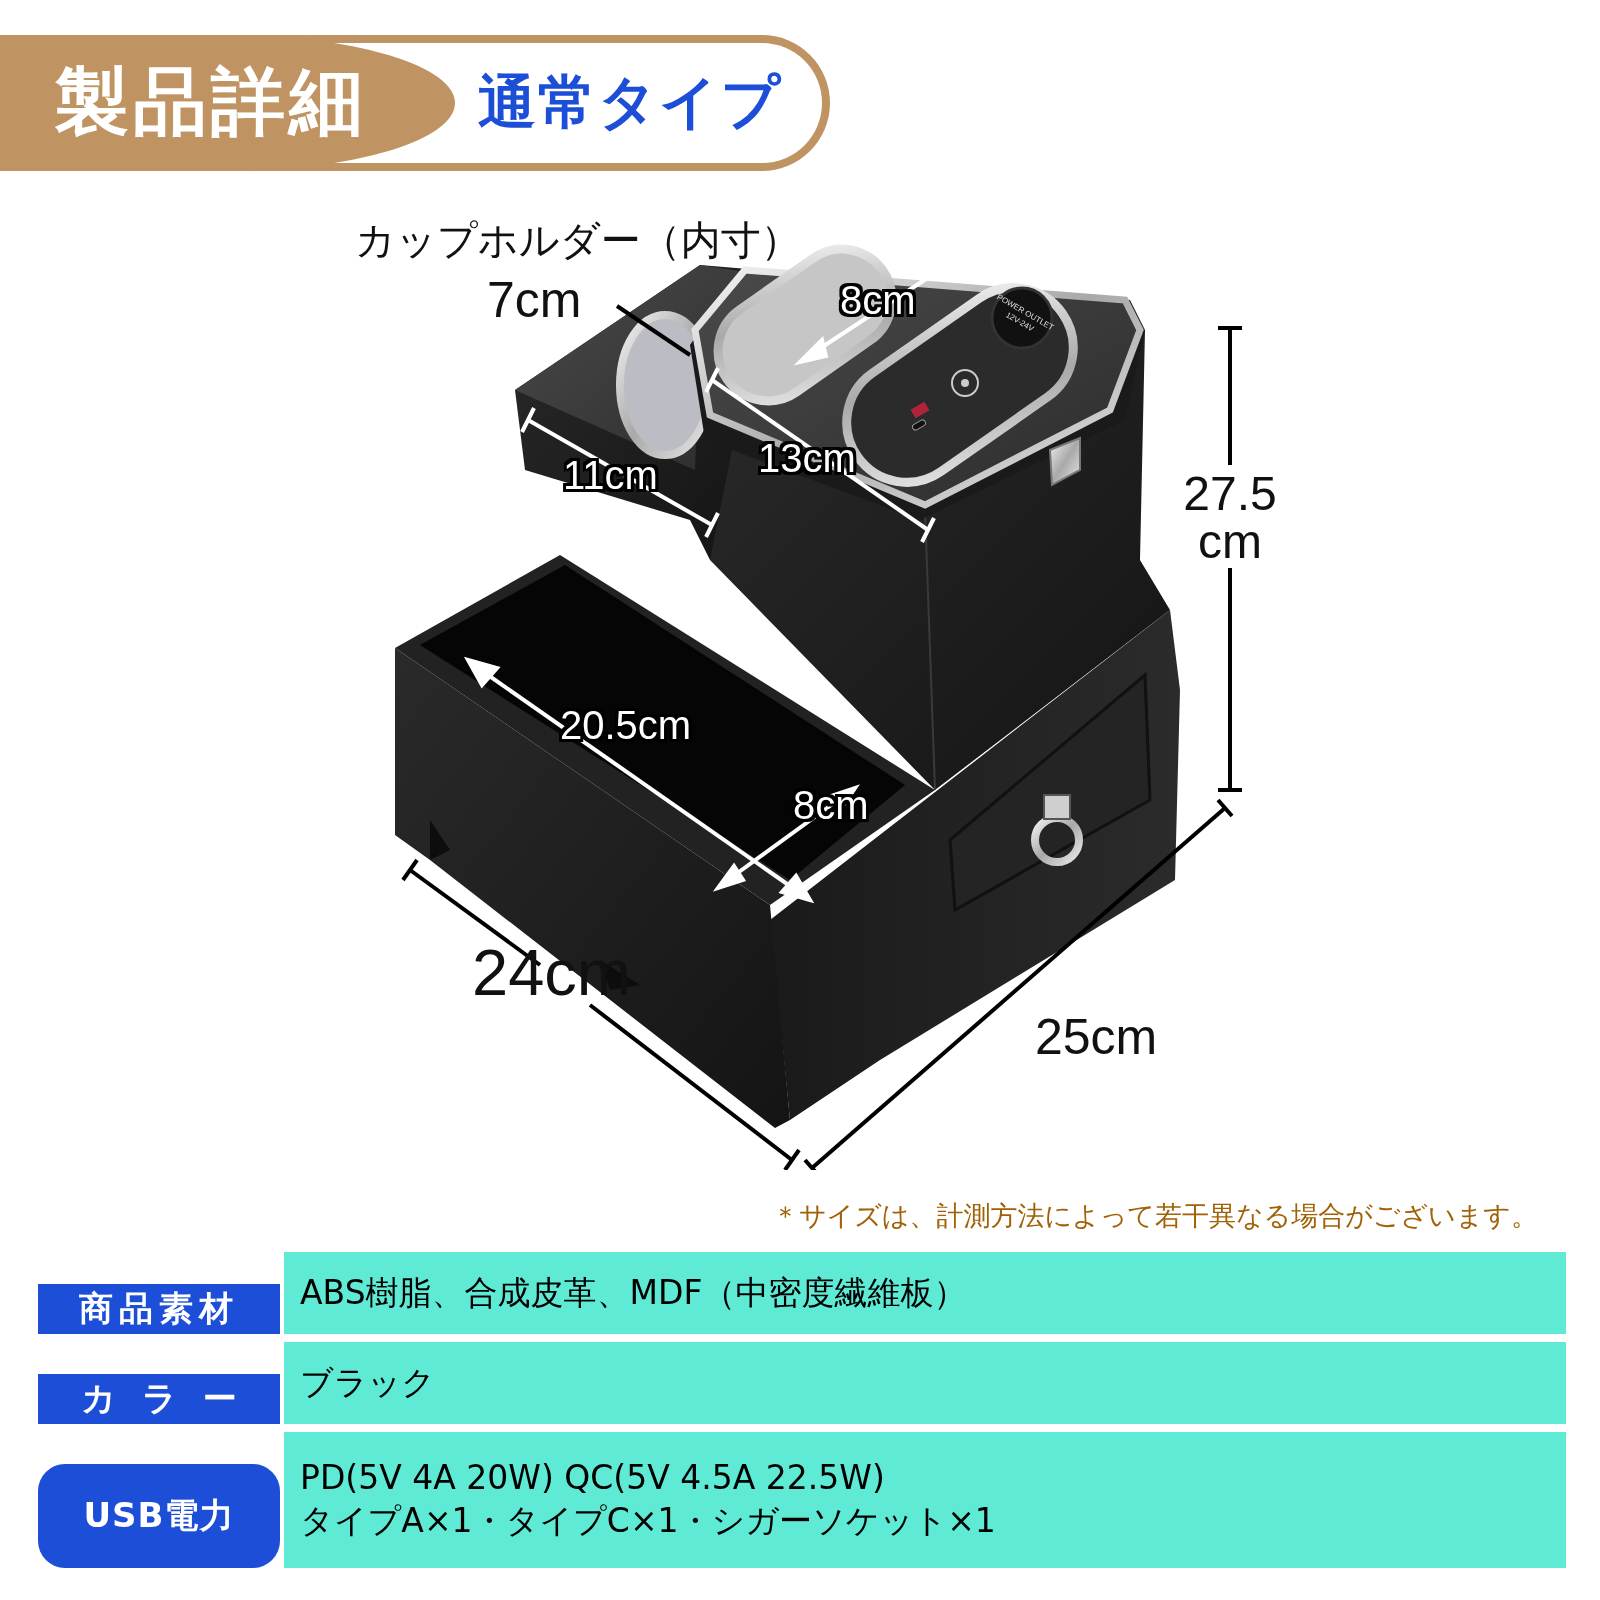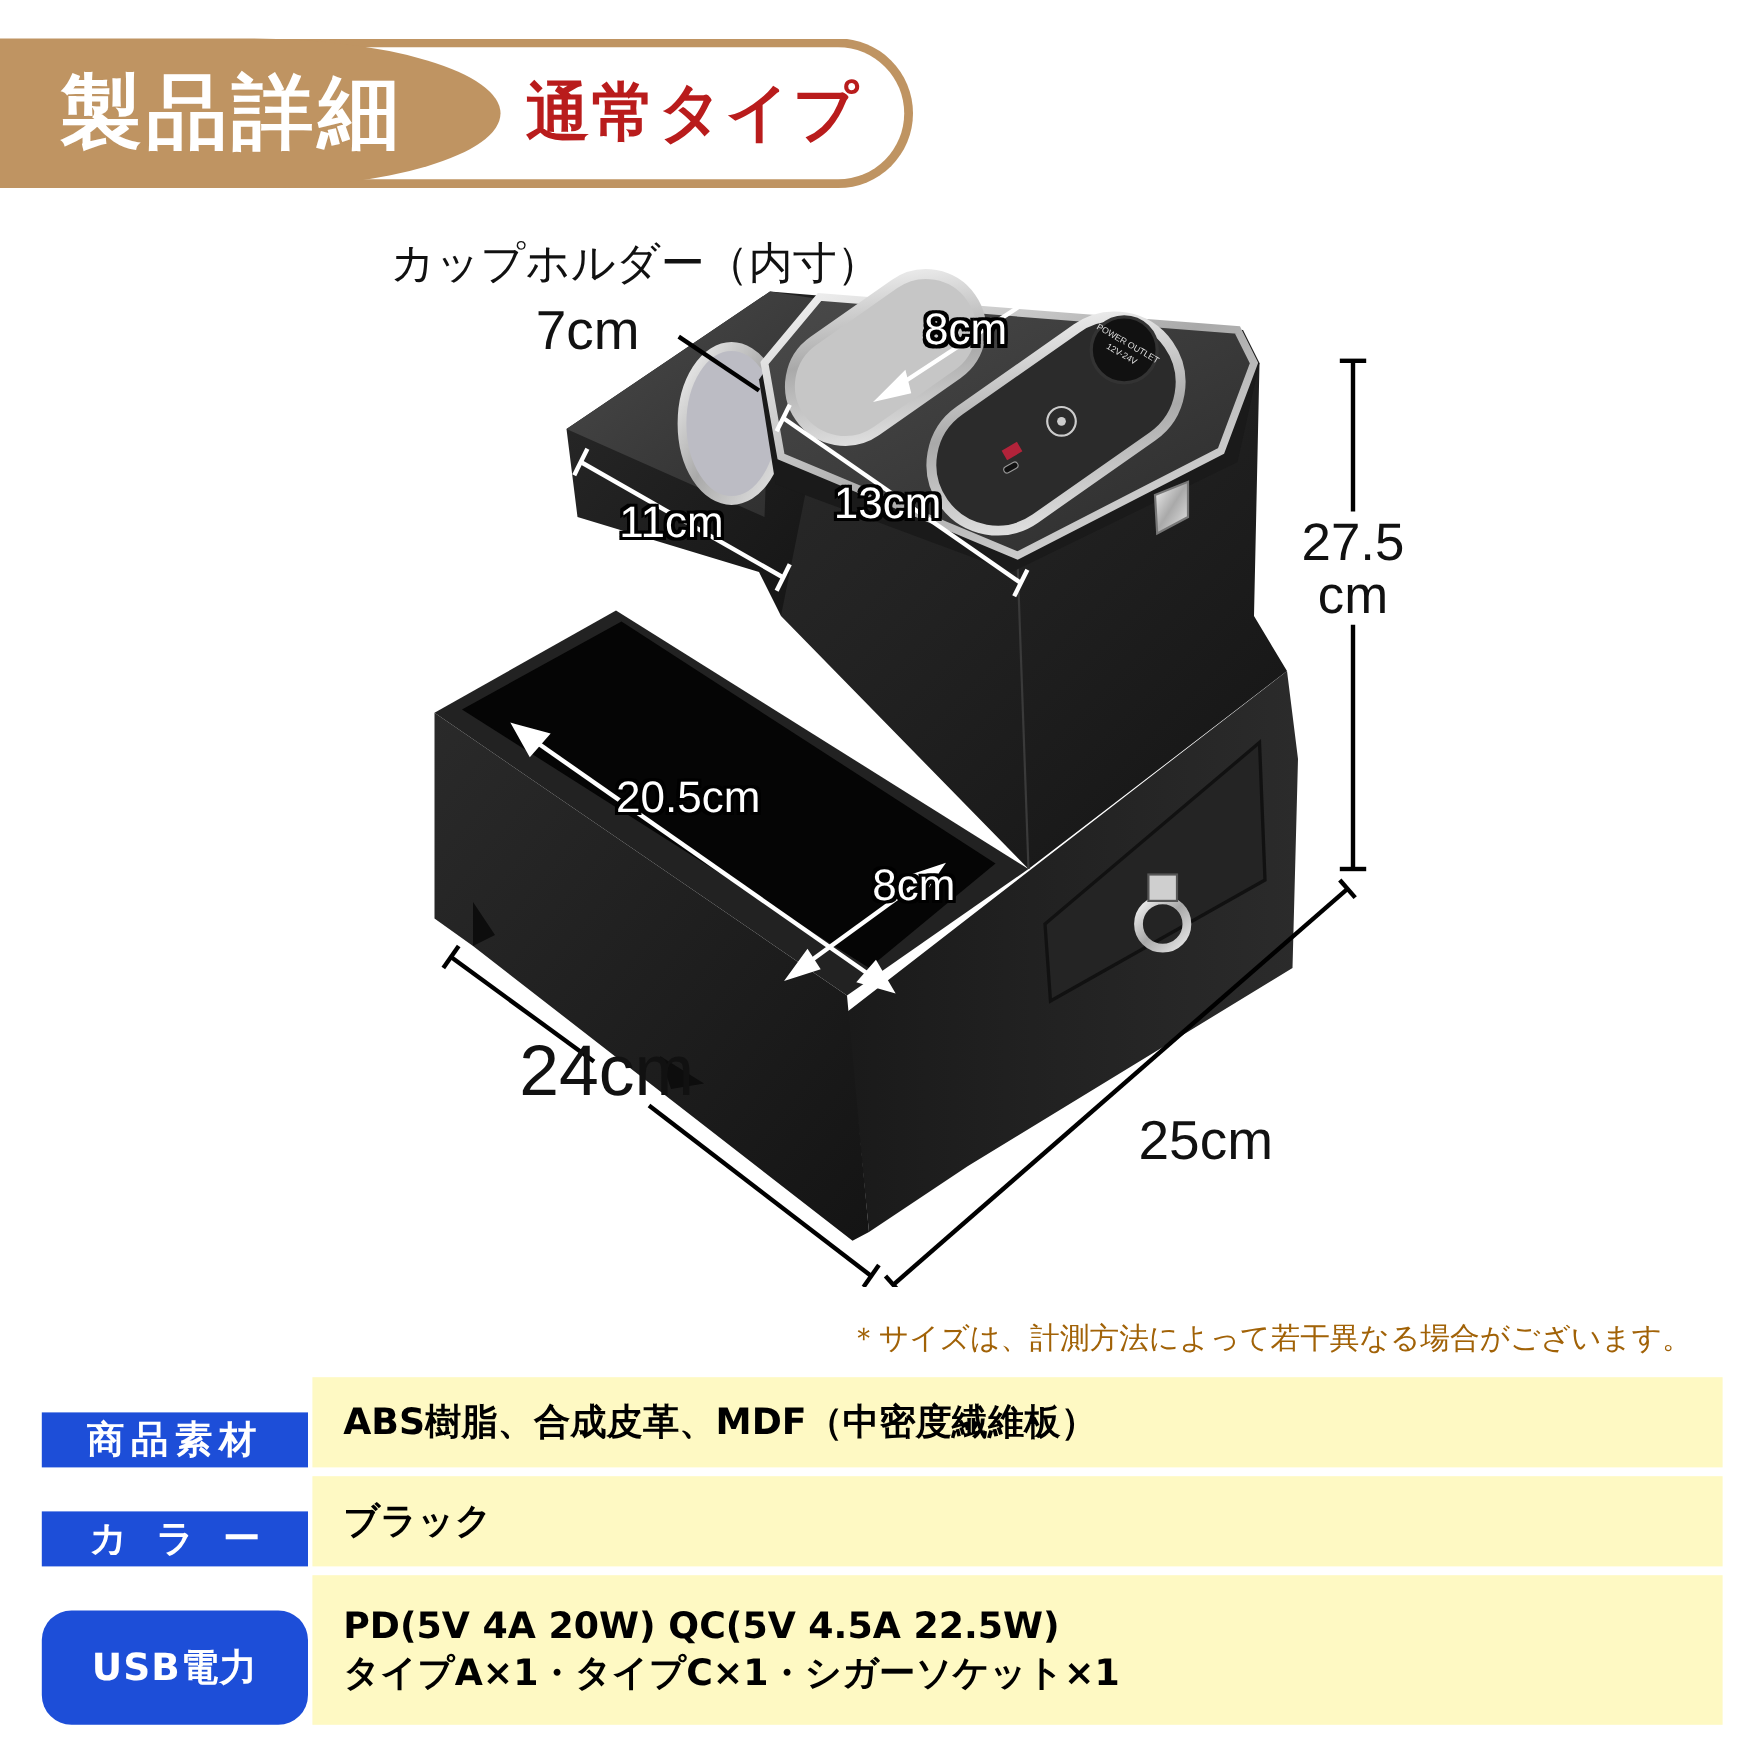--- a/index.html
+++ b/index.html
@@ -16,21 +16,21 @@
   .banner-main {
     position: absolute; left: 0; top: 0; width: 455px; height: 136px;
     background: #bf9462;
     border-radius: 0 50% 50% 0 / 0 50% 50% 0;
     display: flex; align-items: center; padding-left: 55px;
   }
   .banner-title { color: #fff; font-size: 74px; font-weight: bold; letter-spacing: 4px; }
   .banner-sub {
     position: absolute; left: 478px; top: 0; height: 136px;
     display: flex; align-items: center;
-    color: #b91c1c; font-size: 58px; font-weight: bold; letter-spacing: 2px;
+    color: #1d4ed8; font-size: 58px; font-weight: bold; letter-spacing: 2px;
   }
 
   
   .product { position: absolute; left: 0; top: 180px; width: 1600px; height: 990px; }
   .product svg { position: absolute; left: 0; top: 0; }
 
   .dim { position: absolute; white-space: nowrap; line-height: 1; }
   .dim-dark { color: #111; font-family: "Liberation Sans", sans-serif; }
   .dim-white {
     color: #fff; font-family: "Liberation Sans", sans-serif;
@@ -48,23 +48,23 @@
   .spec { position: absolute; left: 38px; top: 1252px; width: 1528px; }
   .spec-row { display: flex; margin-bottom: 8px; }
   .spec-label {
     width: 242px; background: #1d4ed8; color: #fff;
     display: flex; align-items: center; justify-content: center;
     font-size: 34px; font-weight: bold; letter-spacing: 6px;
     margin-right: 4px;
     margin-top: 32px;
   }
   .spec-value {
-    flex: 1; background: #fef9c3; color: #000;
+    flex: 1; background: #5eead4; color: #000;
     display: flex; flex-direction: column; justify-content: center;
-    padding-left: 28px; font-size: 33px; font-weight: bold; line-height: 1.3;
+    padding-left: 16px; font-size: 33px; font-weight: normal; line-height: 1.3;
   }
   .row-h1 { height: 82px; }
   .row-h2 { height: 82px; }
   .row-h3 { height: 136px; }
 </style>
 </head>
 <body>
 
 <div class="banner">
   <div class="banner-outline"></div>

